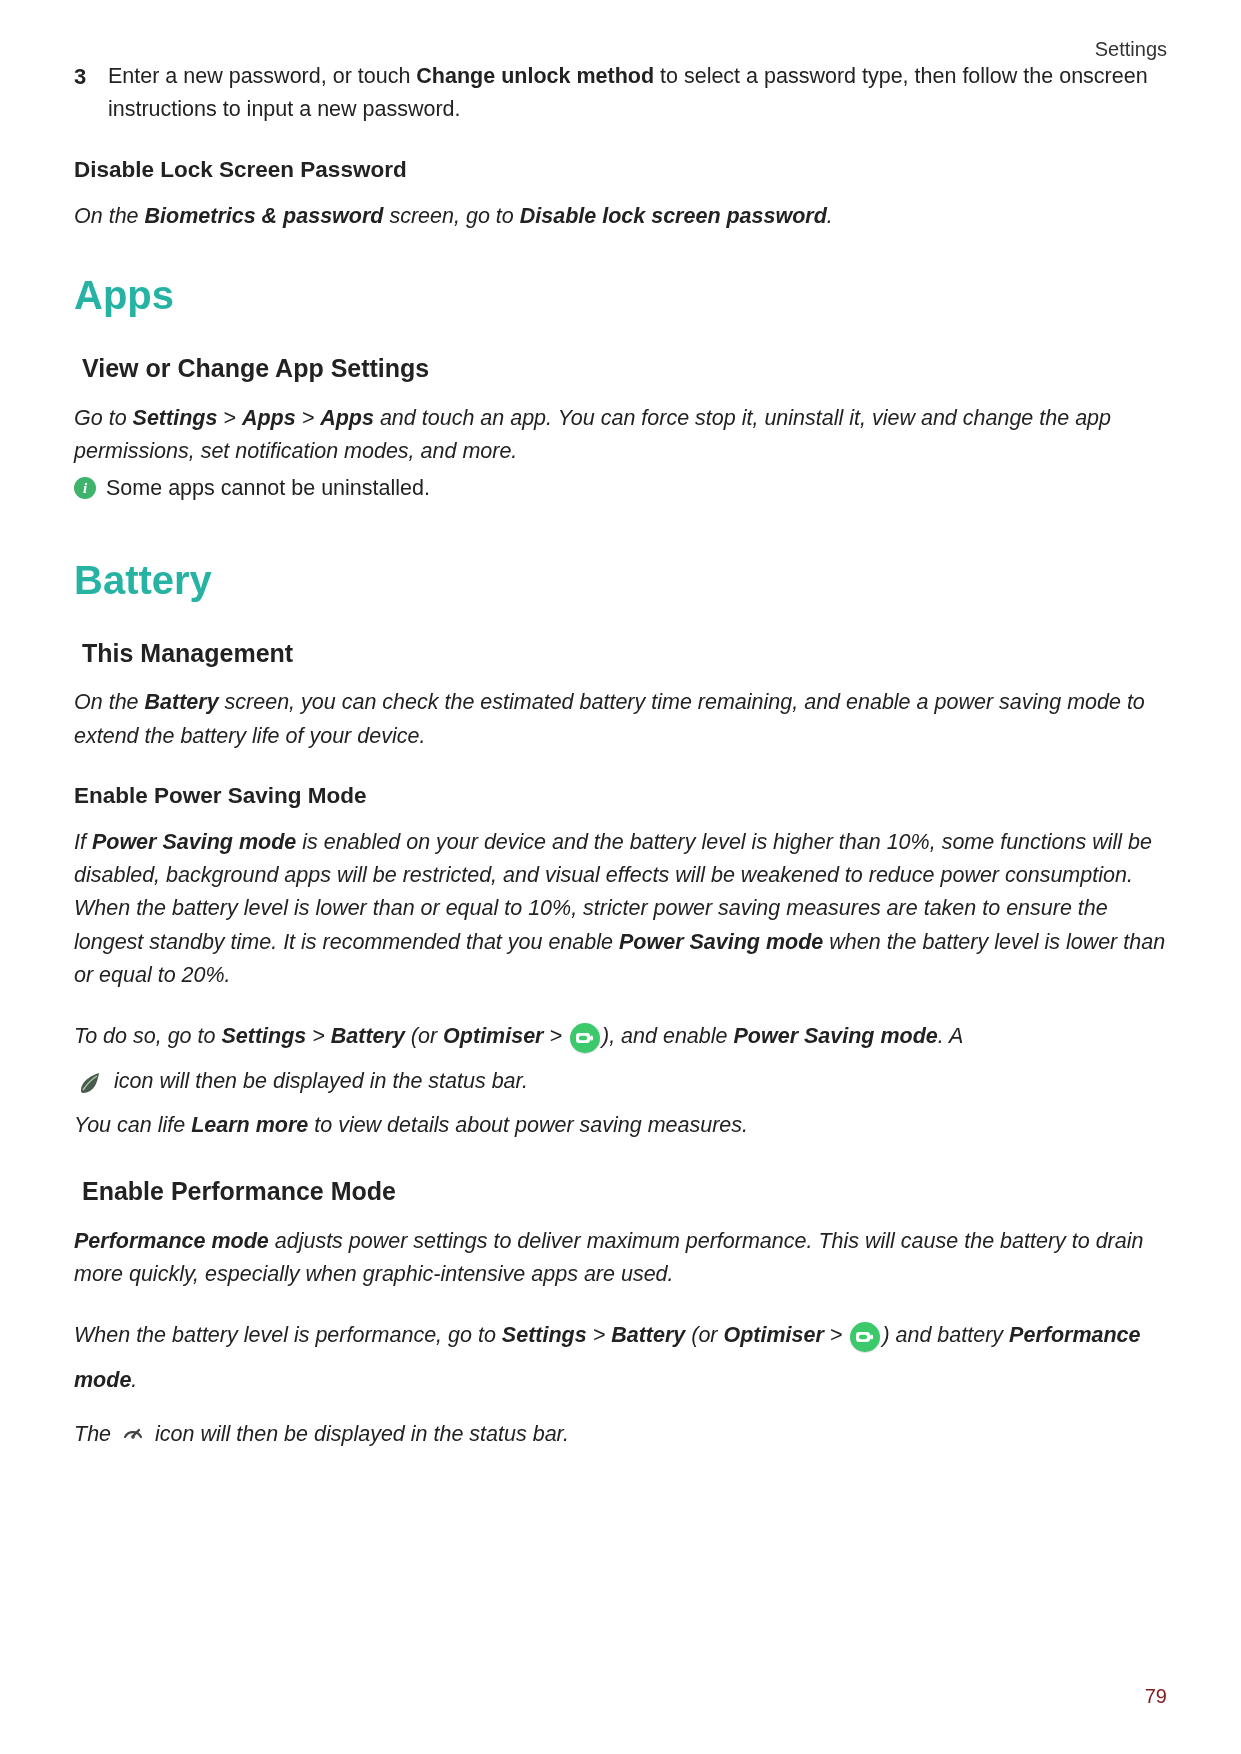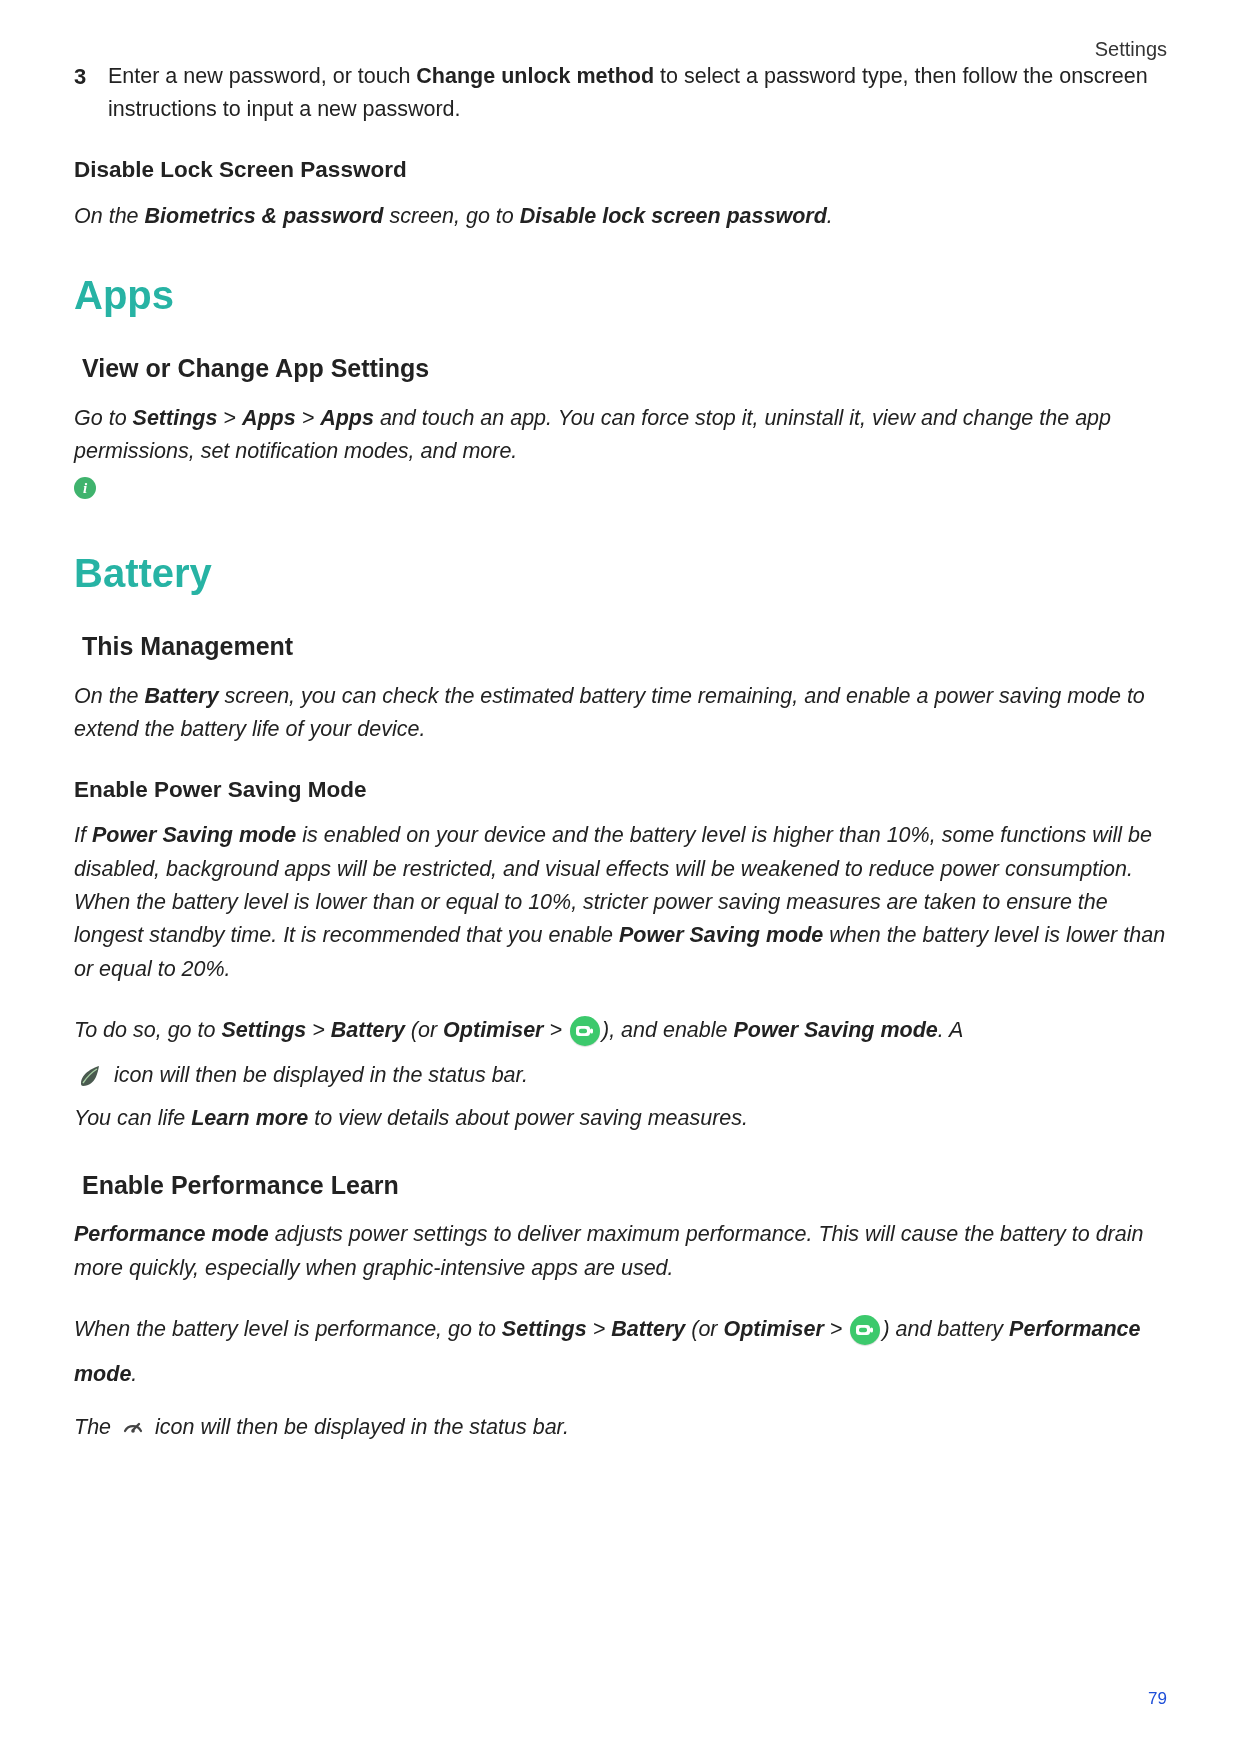--- a/index.html
+++ b/index.html
@@ -22,22 +22,22 @@
     position: absolute;
     top: 34px;
     right: 74px;
     font-size: 20px;
     color: #333;
   }
   .page-number {
     position: absolute;
     bottom: 42px;
     right: 74px;
-    font-size: 17px;
-    color: #1d4ed8;
+    font-size: 20px;
+    color: #7f1d1d;
     margin-left: 26px;
   }
   .h1 {
     color: #27b3a4;
     font-weight: 600;
     font-size: 40px;
     margin: 38px 0 18px 0;
     line-height: 1.2;
   }
   .h2 {
@@ -143,20 +143,21 @@
   <span>On the </span><b>Biometrics &amp; password</b><span> screen, go to </span><b>Disable lock screen password</b><span>.</span>
 </p>
 
 <div class="h1">Apps</div>
 <div class="h2">View or Change App Settings</div>
 <p class="body-text">
   <span>Go to </span><b>Settings</b><span> &gt; </span><b>Apps</b><span> &gt; </span><b>Apps</b><span> and touch an app. You can force stop it, uninstall it, view and change the app permissions, set notification modes, and more.</span>
 </p>
 <div class="note-row">
   <span class="info-badge">i</span>
+  <span>Some apps cannot be uninstalled.</span>
 </div>
 
 <div class="h1" style="margin-top:50px">Battery</div>
 
 <div class="h2">This Management</div>
 <p class="body-text">
   <span>On the </span><b>Battery</b><span> screen, you can check the estimated battery time remaining, and enable a power saving mode to extend the battery life of your device.</span>
 </p>
 
 <div class="h3">Enable Power Saving Mode</div>
@@ -179,21 +180,21 @@
         <path d="M5 21 C5 9 20 4 23 3 C22 8 20 23 7 23 C6 23 5 22 5 21 Z" fill="#4a5a4f"></path>
         <path d="M7 20 C11 14 16 9 21 6" stroke="#a7d0a4" stroke-width="1.4" fill="none"></path>
       </svg>
   </span><span> icon will then be displayed in the status bar.</span>
 </p>
 
 <p class="body-text">
   <span>You can life </span><b>Learn more</b><span> to view details about power saving measures.</span>
 </p>
 
-<div class="h2">Enable Performance Learn</div>
+<div class="h2">Enable Performance Mode</div>
 <p class="body-text">
   <b>Performance mode</b><span> adjusts power settings to deliver maximum performance. This will cause the battery to drain more quickly, especially when graphic-intensive apps are used.</span>
 </p>
 
 <p class="body-text" style="margin-top:22px; line-height:2.1">
   <span>When the battery level is performance, go to </span><b>Settings</b><span> &gt; </span><b>Battery</b><span> (or </span><b>Optimiser</b><span> &gt; </span>
   <span class="icon-optimiser">
     <svg width="18" height="12" viewBox="0 0 18 12">
         <rect x="0" y="1" width="14" height="10" rx="3" fill="#fff"></rect>
         <rect x="14" y="3.5" width="3" height="5" rx="1.5" fill="#fff"></rect>

